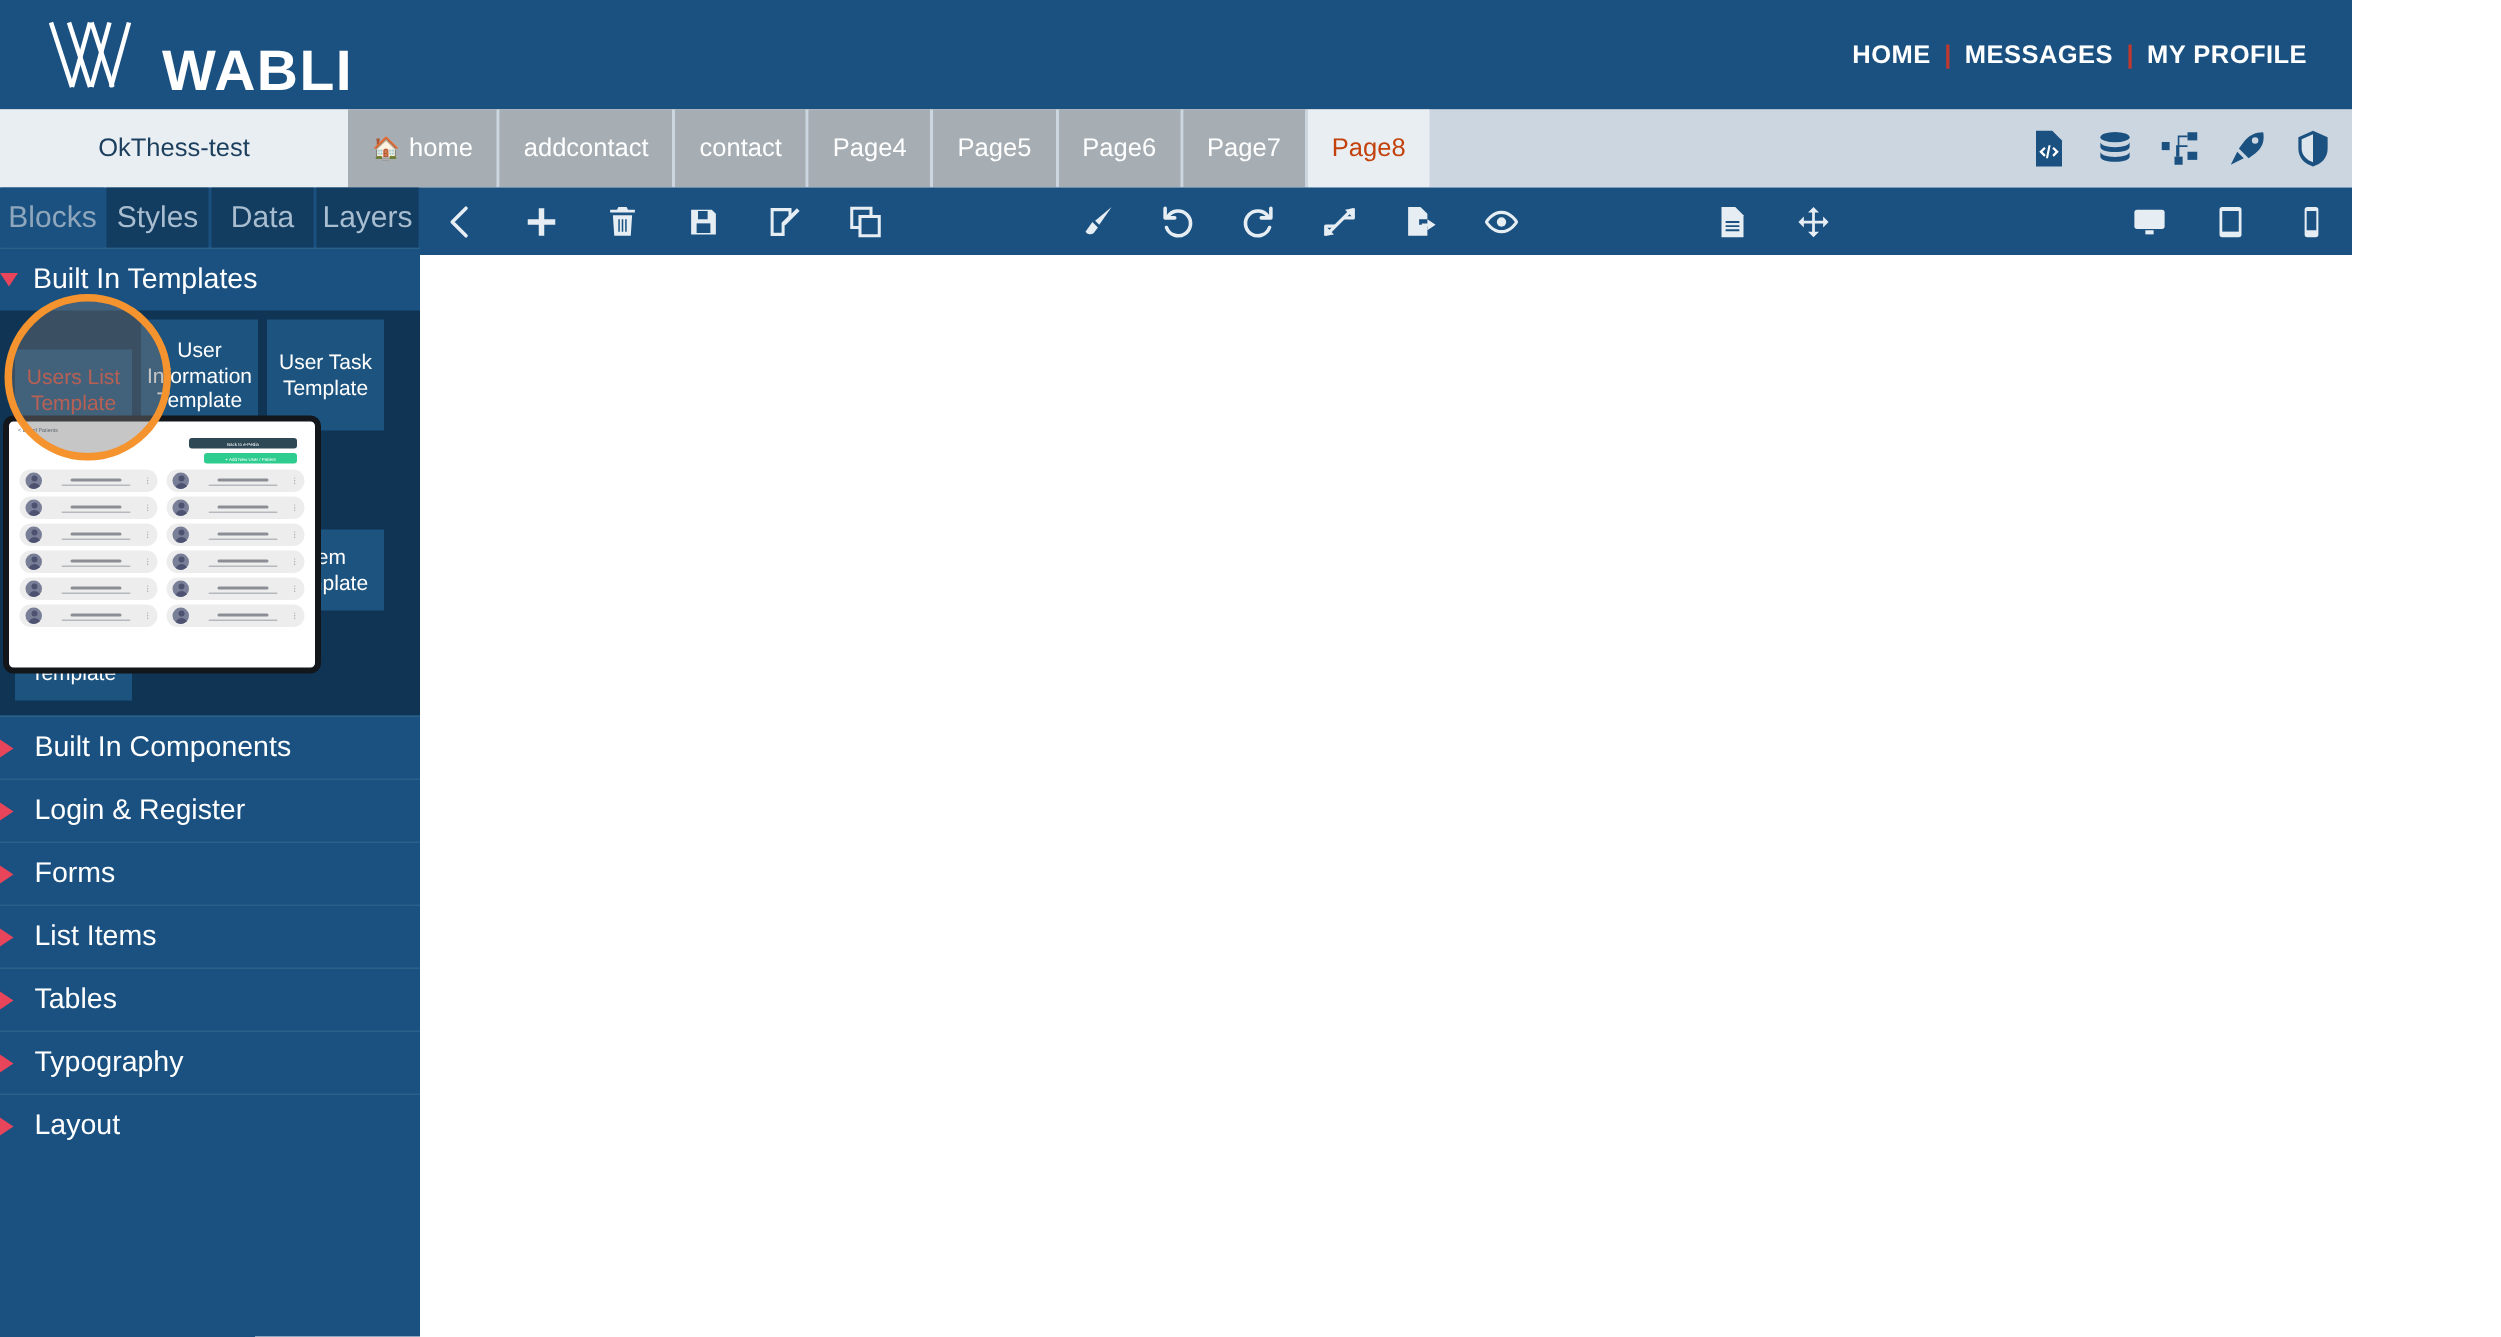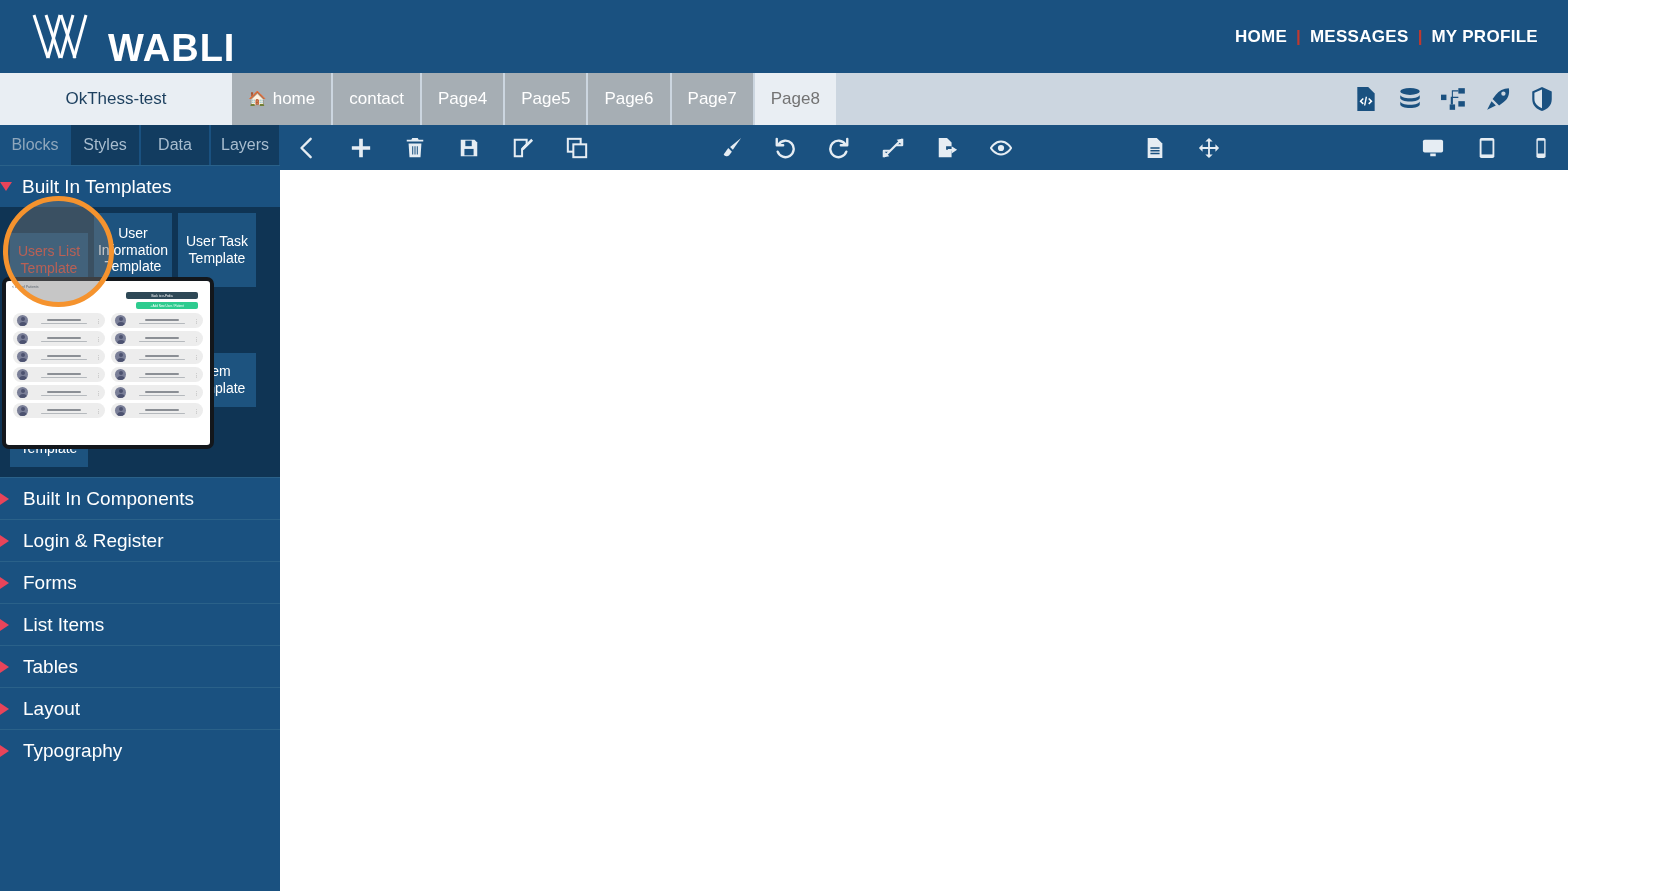--- a/index.html
+++ b/index.html
@@ -51,21 +51,21 @@
     background: #e9eef3;
   }
   .page-tab {
     height: 52px; padding: 0 16px;
     display: flex; align-items: center; justify-content: center;
     background: #a6aeb4; color: #ffffff; font-size: 17px;
     border-right: 2px solid #ccd6e0;
     cursor: pointer; white-space: nowrap;
   }
   .page-tab.active {
-    background: #e9eef3; color: #737373;
+    background: #e9eef3; color: #c2410c;
     border-right: none;
   }
   .home-glyph { margin-right: 6px; font-size: 15px; display:inline-block; }
   #tab-icons {
     margin-left: auto; display: flex; align-items: center;
     gap: 18px; padding-right: 20px;
   }
   .tab-icon { width: 26px; height: 26px; cursor: pointer; display:block; }
 
   
@@ -87,21 +87,21 @@
   
   #left-panel {
     position: absolute; left: 0; top: 125px;
     width: 280px; height: 766px;
     background: #1a5180;
     overflow: hidden;
   }
   #panel-tabs { display: flex; height: 40px; background: #1a5180; }
   .panel-tab {
     flex: 1; display: flex; align-items: center; justify-content: center;
-    color: #a8bdcf; font-size: 16px; cursor: pointer;
+    color: #a8bdcf; font-size: 20px; cursor: pointer;
     background: #123c60; margin: 0 1px;
   }
   .panel-tab.active { background: #1a5180; color: #8fa7bc; }
 
   #accordion { width: 280px; }
   .acc-header {
     height: 42px; display: flex; align-items: center;
     color: #ffffff; font-size: 19px;
     border-top: 1px solid #2a6189;
     cursor: pointer;
@@ -237,20 +237,21 @@
   </div>
 </div>
 
 <div id="tab-bar">
   <div id="project-name">OkThess-test</div>
 
   <div class="page-tab">
     <span class="home-glyph">🏠</span>
     <span>home</span>
   </div>
+  <div class="page-tab">addcontact</div>
   <div class="page-tab">contact</div>
   <div class="page-tab">Page4</div>
   <div class="page-tab">Page5</div>
   <div class="page-tab">Page6</div>
   <div class="page-tab">Page7</div>
   <div class="page-tab active">Page8</div>
 
   <div id="tab-icons">
     <svg class="tab-icon" viewBox="0 0 24 24">
       <path fill="#1a5180" d="M4 1h10l6 6v16H4z"></path>
@@ -456,25 +457,25 @@
     <div class="acc-header">
       <span class="caret-closed"></span>
       <span>List Items</span>
     </div>
     <div class="acc-header">
       <span class="caret-closed"></span>
       <span>Tables</span>
     </div>
     <div class="acc-header">
       <span class="caret-closed"></span>
+      <span>Typography</span>
+    </div>
+    <div class="acc-header">
+      <span class="caret-closed"></span>
       <span>Layout</span>
-    </div>
-    <div class="acc-header">
-      <span class="caret-closed"></span>
-      <span>Typography</span>
     </div>
   </div>
 </div>
 
 <div id="preview-popup">
   <div class="pv-top">
     <div class="pv-backlink">&lt; List of Patients</div>
     <div class="pv-btn-dark">Back to e-Pedia</div>
     <div class="pv-btn-green">+ Add New User / Patient</div>
   </div>

